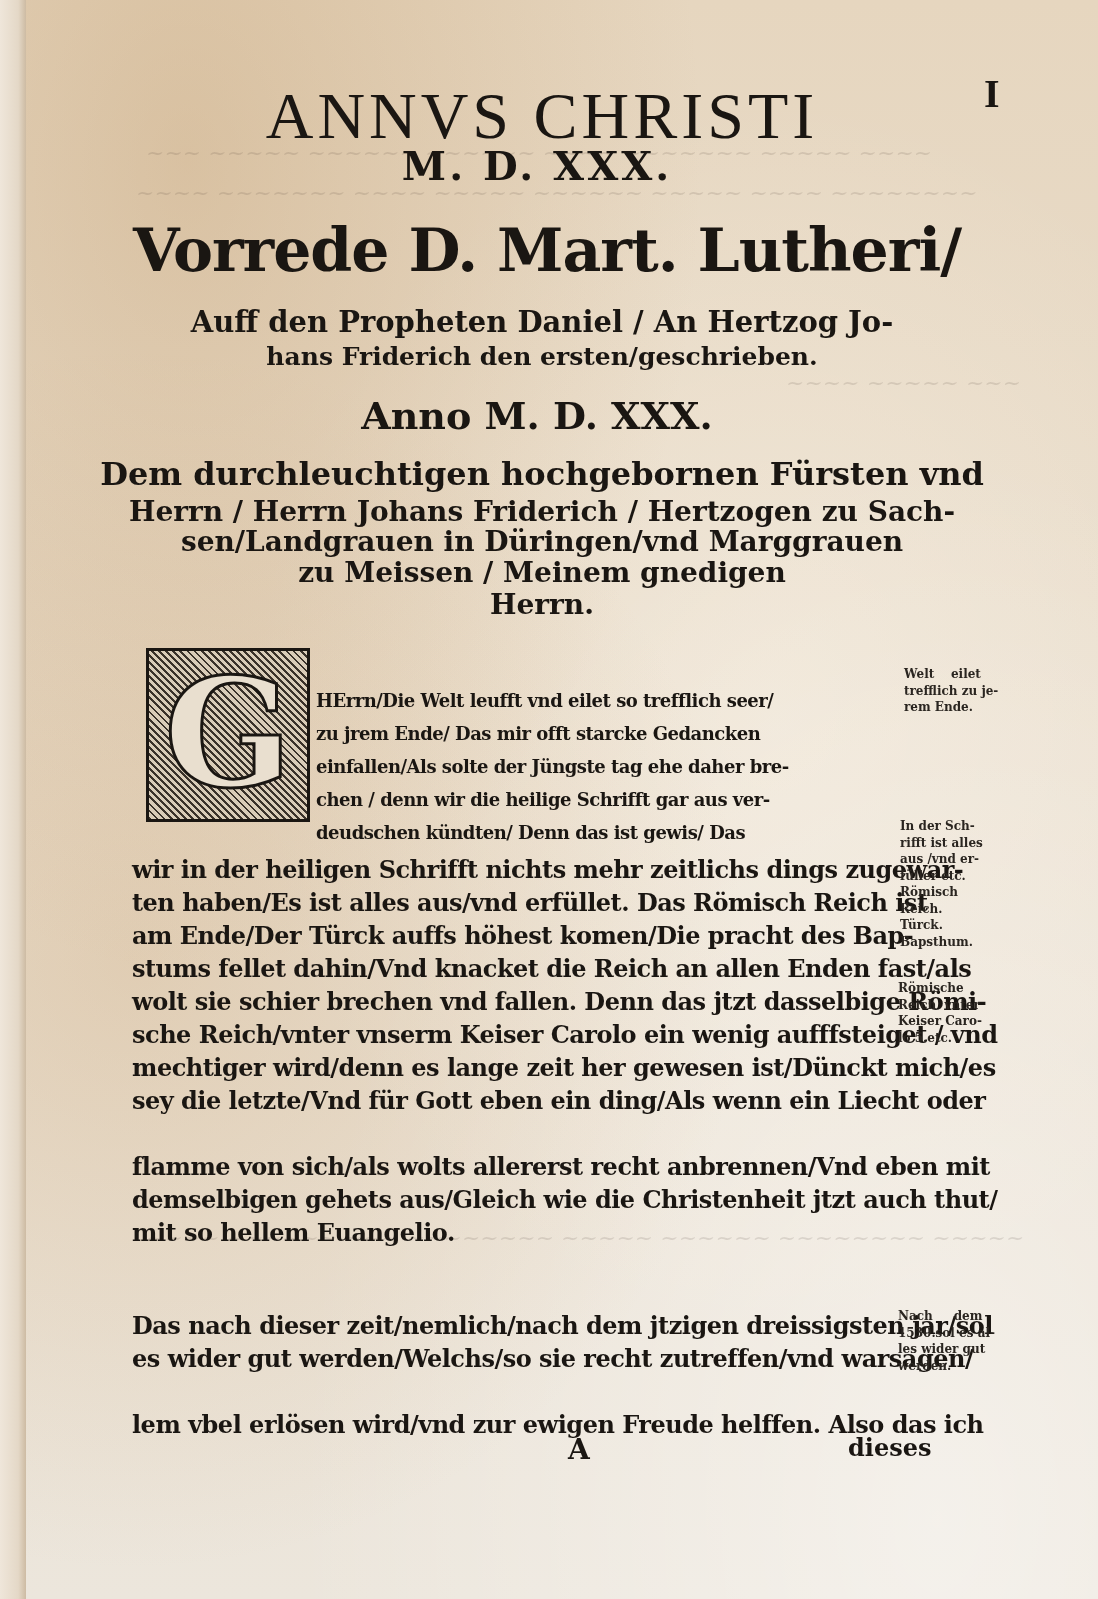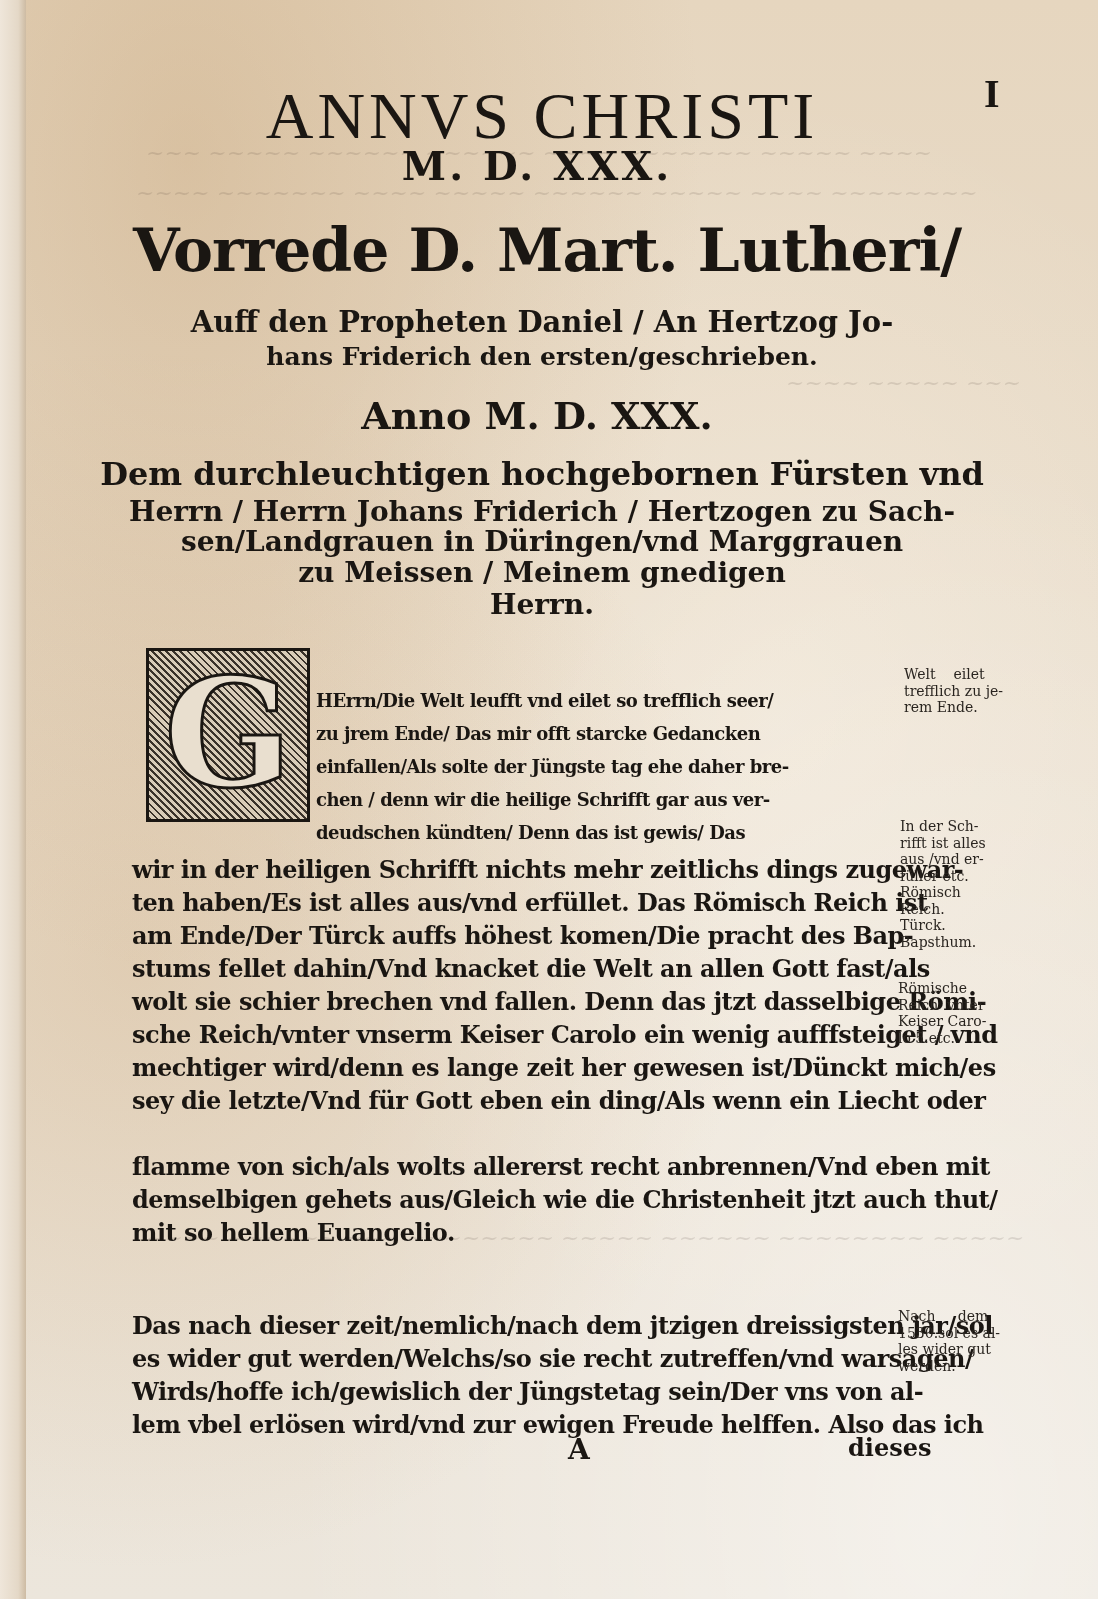--- a/index.html
+++ b/index.html
@@ -23,21 +23,21 @@
   .sub1{top:305px;} .sub2{top:342px;font-size:25px;}
   .year2{top:393px;font-size:38px;font-weight:bold;left:-50px;}
   .ded{font-size:28px;font-weight:bold;left:-40px;}
   .d1{top:455px;font-size:32px;} .d2{top:495px;} .d3{top:525px;} .d4{top:556px;} .d5{top:588px;}
   .initial{position:absolute;left:146px;top:648px;width:158px;height:168px;border:3px solid #1a1612;
     background:repeating-linear-gradient(45deg,#3a322a 0 2px,#d9ccb8 2px 5px);}
   .initial span{position:absolute;left:8px;top:2px;width:142px;height:160px;font-size:150px;line-height:160px;
     text-align:center;color:#e9dfcf;font-family:"DejaVu Serif",serif;font-weight:bold;
     -webkit-text-stroke:3px #1a1612;}
   .body-line{position:absolute;font-size:18px;font-weight:bold;white-space:nowrap;letter-spacing:-0.5px;}
-  .margin{position:absolute;left:904px;font-size:14px;font-weight:normal;line-height:16.5px;white-space:pre;color:#2a2520;}
+  .margin{position:absolute;left:904px;font-size:12px;font-weight:bold;line-height:16.5px;white-space:pre;color:#2a2520;}
   .catch{position:absolute;font-size:28px;font-weight:bold;}
   .bleed{position:absolute;color:rgba(60,50,40,.13);font-size:22px;white-space:nowrap;}
 </style>
 </head>
 <body>
 
 <div class="spine"></div>
 <div class="page">
 
   <div class="bleed" style="left:120px;top:140px">~~~ ~~~~~ ~~~~~~ ~~~~~~ ~~~~ ~~~~~~~ ~~~~~ ~~~~</div>
@@ -64,32 +64,31 @@
   </div>
 
   <div class="body-line" style="left:290px;top:690px">HErrn/Die Welt leufft vnd eilet so trefflich seer/</div>
   <div class="body-line" style="left:290px;top:723px">zu jrem Ende/ Das mir offt starcke Gedancken</div>
   <div class="body-line" style="left:290px;top:756px">einfallen/Als solte der Jüngste tag ehe daher bre-</div>
   <div class="body-line" style="left:290px;top:789px">chen / denn wir die heilige Schrifft gar aus ver-</div>
   <div class="body-line" style="left:290px;top:822px">deudschen kündten/ Denn das ist gewis/ Das</div>
   <div class="body-line" style="left:106px;top:855px;font-size:24px">wir in der heiligen Schrifft nichts mehr zeitlichs dings zugewar-</div>
   <div class="body-line" style="left:106px;top:888px;font-size:24px">ten haben/Es ist alles aus/vnd erfüllet. Das Römisch Reich ist</div>
   <div class="body-line" style="left:106px;top:921px;font-size:24px">am Ende/Der Türck auffs höhest komen/Die pracht des Bap-</div>
-  <div class="body-line" style="left:106px;top:954px;font-size:24px">stums fellet dahin/Vnd knacket die Welt an allen Gott fast/als</div>
+  <div class="body-line" style="left:106px;top:954px;font-size:24px">stums fellet dahin/Vnd knacket die Reich an allen Enden fast/als</div>
   <div class="body-line" style="left:106px;top:987px;font-size:24px">wolt sie schier brechen vnd fallen. Denn das jtzt dasselbige Römi-</div>
   <div class="body-line" style="left:106px;top:1020px;font-size:24px">sche Reich/vnter vnserm Keiser Carolo ein wenig aufffsteiget / vnd</div>
   <div class="body-line" style="left:106px;top:1053px;font-size:24px">mechtiger wird/denn es lange zeit her gewesen ist/Dünckt mich/es</div>
   <div class="body-line" style="left:106px;top:1086px;font-size:24px">sey die letzte/Vnd für Gott eben ein ding/Als wenn ein Liecht oder</div>
   <div class="body-line" style="left:106px;top:1152px;font-size:24px">flamme von sich/als wolts allererst recht anbrennen/Vnd eben mit</div>
   <div class="body-line" style="left:106px;top:1185px;font-size:24px">demselbigen gehets aus/Gleich wie die Christenheit jtzt auch thut/</div>
   <div class="body-line" style="left:106px;top:1218px;font-size:24px">mit so hellem Euangelio.</div>
 
   <div class="body-line" style="left:106px;top:1311px;font-size:24px">Das nach dieser zeit/nemlich/nach dem jtzigen dreissigsten jar/sol</div>
   <div class="body-line" style="left:106px;top:1344px;font-size:24px">es wider gut werden/Welchs/so sie recht zutreffen/vnd warsagen/</div>
-  <div class="body-line" style="left:106px;top:1377px;font-size:24px">Wirds/hoffe ich/gewislich der Jüngstetag sein/Der vns von al-</div>
   <div class="body-line" style="left:106px;top:1410px;font-size:24px">lem vbel erlösen wird/vnd zur ewigen Freude helffen. Also das ich</div>
 
   <div class="catch" style="left:542px;top:1433px">A</div>
   <div class="catch" style="left:822px;top:1433px;font-size:24px">dieses</div>
 
   <div class="margin" style="left:878px;top:666px">Welt    eilet
 trefflich zu je-
 rem Ende.</div>
   <div class="margin" style="left:874px;top:818px">In der Sch-
 rifft ist alles

